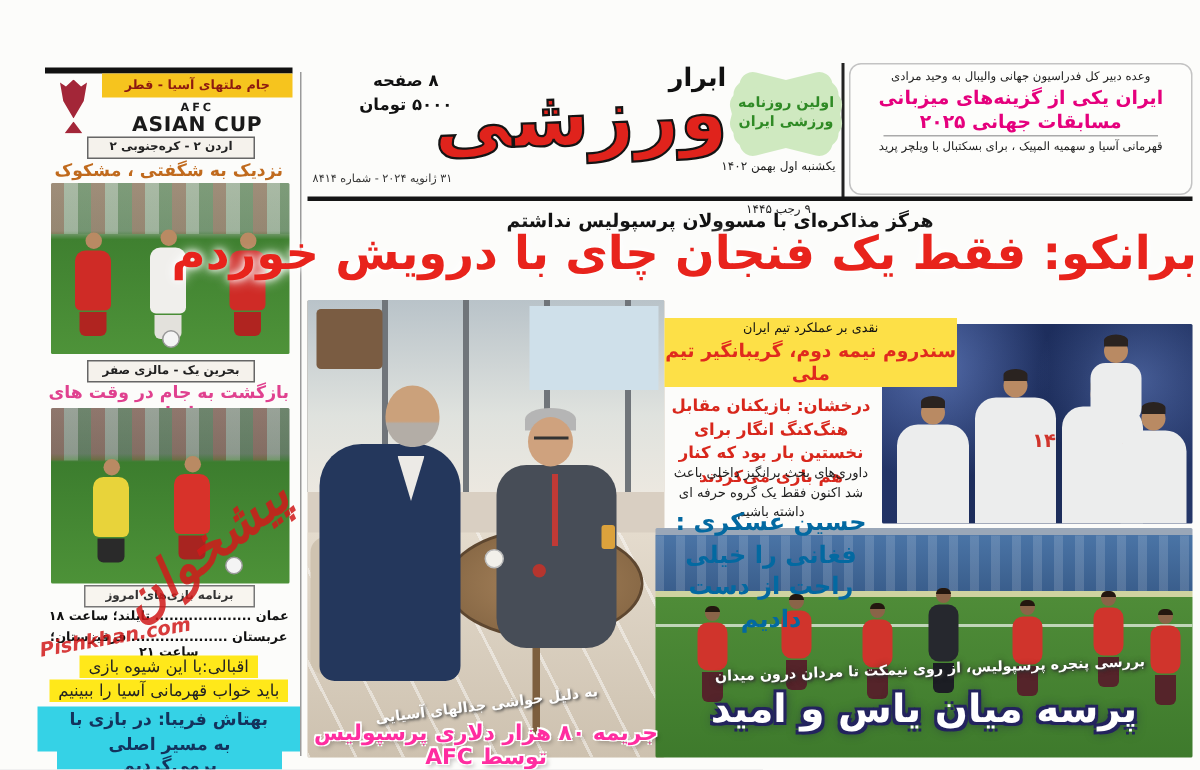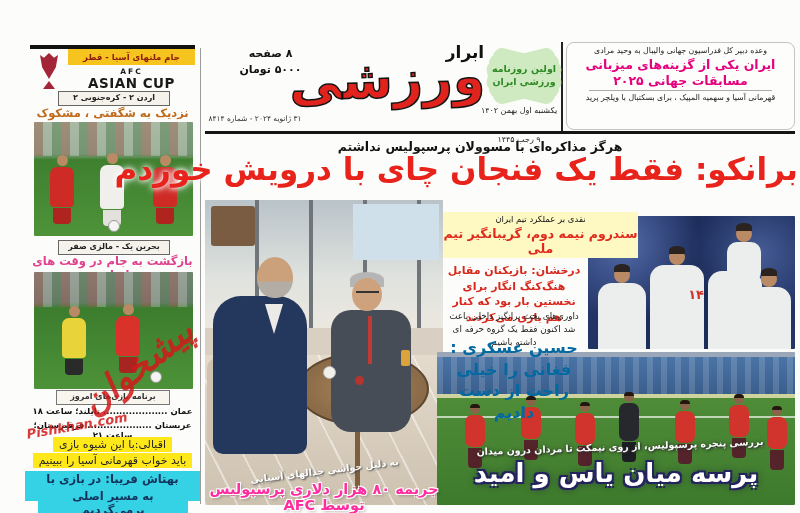--- a/index.html
+++ b/index.html
@@ -112,21 +112,21 @@
   .pc .m2gl{position:absolute;left:151px;top:91px;width:23px;height:5px;border-top:2px solid #333;}
   .pc .cup1{position:absolute;left:118px;top:166px;width:11px;height:11px;border-radius:50%;background:#f2f0ea;border:1px solid #bbb;}
   .pc .cup2{position:absolute;left:196px;top:150px;width:9px;height:16px;background:#dca23c;border-radius:2px;}
   .pc .cup3{position:absolute;left:150px;top:176px;width:9px;height:9px;border-radius:50%;background:#b5352e;}
   .pc-capk{left:222px;top:465px;width:205px;font-size:9.5px;font-weight:bold;color:#fff;z-index:3;
      transform:rotate(-7deg);text-shadow:1px 1px 2px #444;}
   .pc-capt{left:205px;top:481px;width:238px;font-size:14.5px;font-weight:bold;color:#ff2da0;z-index:3;
      text-shadow:1px 1px 0 #fff,-1px -1px 0 #fff,1px -1px 0 #fff,-1px 1px 0 #fff,2px 2px 3px rgba(0,0,0,.25);}
 
   
-  .ry-box{left:443px;top:212px;width:195px;height:46px;background:#fef9c3;z-index:4;
+  .ry-box{left:443px;top:212px;width:195px;height:46px;background:#fde047;z-index:4;
      display:flex;flex-direction:column;justify-content:center;}
   .ry-box .k{font-size:8.5px;color:#111;}
   .ry-box .t{font-size:12.5px;font-weight:bold;color:#e02a1e;margin-top:2px;}
   .pr1{left:588px;top:216px;width:207px;height:133px;z-index:1;
      background:linear-gradient(115deg,#27396f,#1a2a57 55%,#243668);}
   .pr1:before{content:"";position:absolute;inset:0;
      background:radial-gradient(circle at 18% 22%,rgba(120,150,220,.55),transparent 38%),
                 radial-gradient(circle at 82% 28%,rgba(120,150,220,.45),transparent 34%);}
   .wfig{position:absolute;bottom:0;background:#eceded;border-radius:14px 14px 0 0;}
   .wfig .whd{position:absolute;top:-16px;left:50%;transform:translateX(-50%);width:16px;height:16px;

